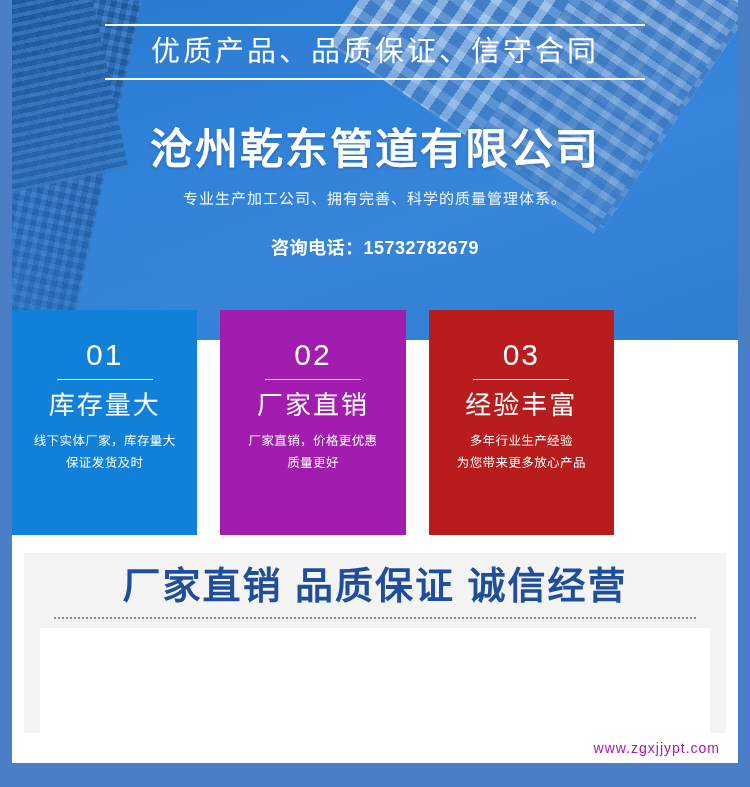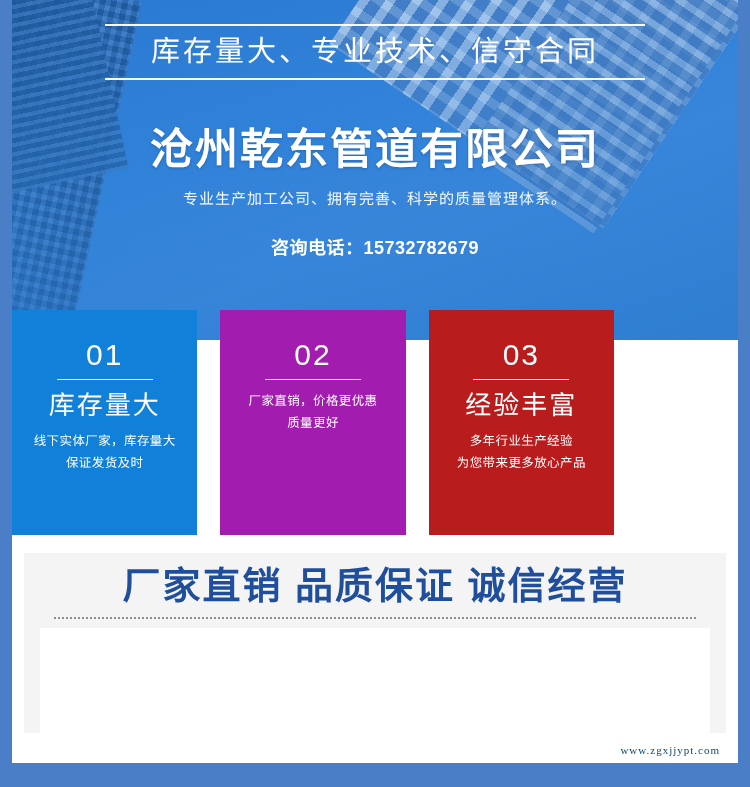--- a/index.html
+++ b/index.html
@@ -222,23 +222,23 @@
     font-size:16px;
     line-height:1.85;
     letter-spacing:.5px;
     white-space:nowrap;
   }
 
   
   .watermark{
     position:absolute;
     right:14px;bottom:6px;
-    color:#0c4a6e;
-    font-family:Liberation Serif, serif;
-    font-size:11px;
+    color:#a21caf;
+    font-family:Liberation Sans, sans-serif;
+    font-size:14px;
     letter-spacing:1px;
     background:#ffffff;
     padding:1px 4px;
   }
 </style>
 </head>
 <body>
 
 <div id="poster">
   <div id="frame-inner">
@@ -247,41 +247,42 @@
       <div class="hero-sky"></div>
       <div class="tower-left">
         <div class="tower-left-face"></div>
       </div>
       <div class="tower-right"></div>
       <div class="tower-right-2"></div>
       <div class="hero-tint"></div>
 
       <div class="hero-content">
         <div class="tagline-box">
-          <div class="tagline">库存量大、专业技术、信守合同</div>
+          <div class="tagline">优质产品、品质保证、信守合同</div>
         </div>
         <h1 class="company-name">沧州乾东管道有限公司</h1>
         <div class="sub-desc">专业生产加工公司、拥有完善、科学的质量管理体系。</div>
         <div class="phone-line">咨询电话：15732782679</div>
       </div>
     </section>
 
     <section class="cards">
 
       <div class="card" style="background:#1180d8">
         <div class="card-num">01</div>
         <div class="card-rule"></div>
         <div class="card-title">库存量大</div>
         <div class="card-desc">线下实体厂家，库存量大</div>
         <div class="card-desc">保证发货及时</div>
       </div>
 
       <div class="card" style="background:#a21caf">
         <div class="card-num">02</div>
         <div class="card-rule"></div>
+        <div class="card-title">厂家直销</div>
         <div class="card-desc">厂家直销，价格更优惠</div>
         <div class="card-desc">质量更好</div>
       </div>
 
       <div class="card" style="background:#b91c1c">
         <div class="card-num">03</div>
         <div class="card-rule"></div>
         <div class="card-title">经验丰富</div>
         <div class="card-desc">多年行业生产经验</div>
         <div class="card-desc">为您带来更多放心产品</div>

